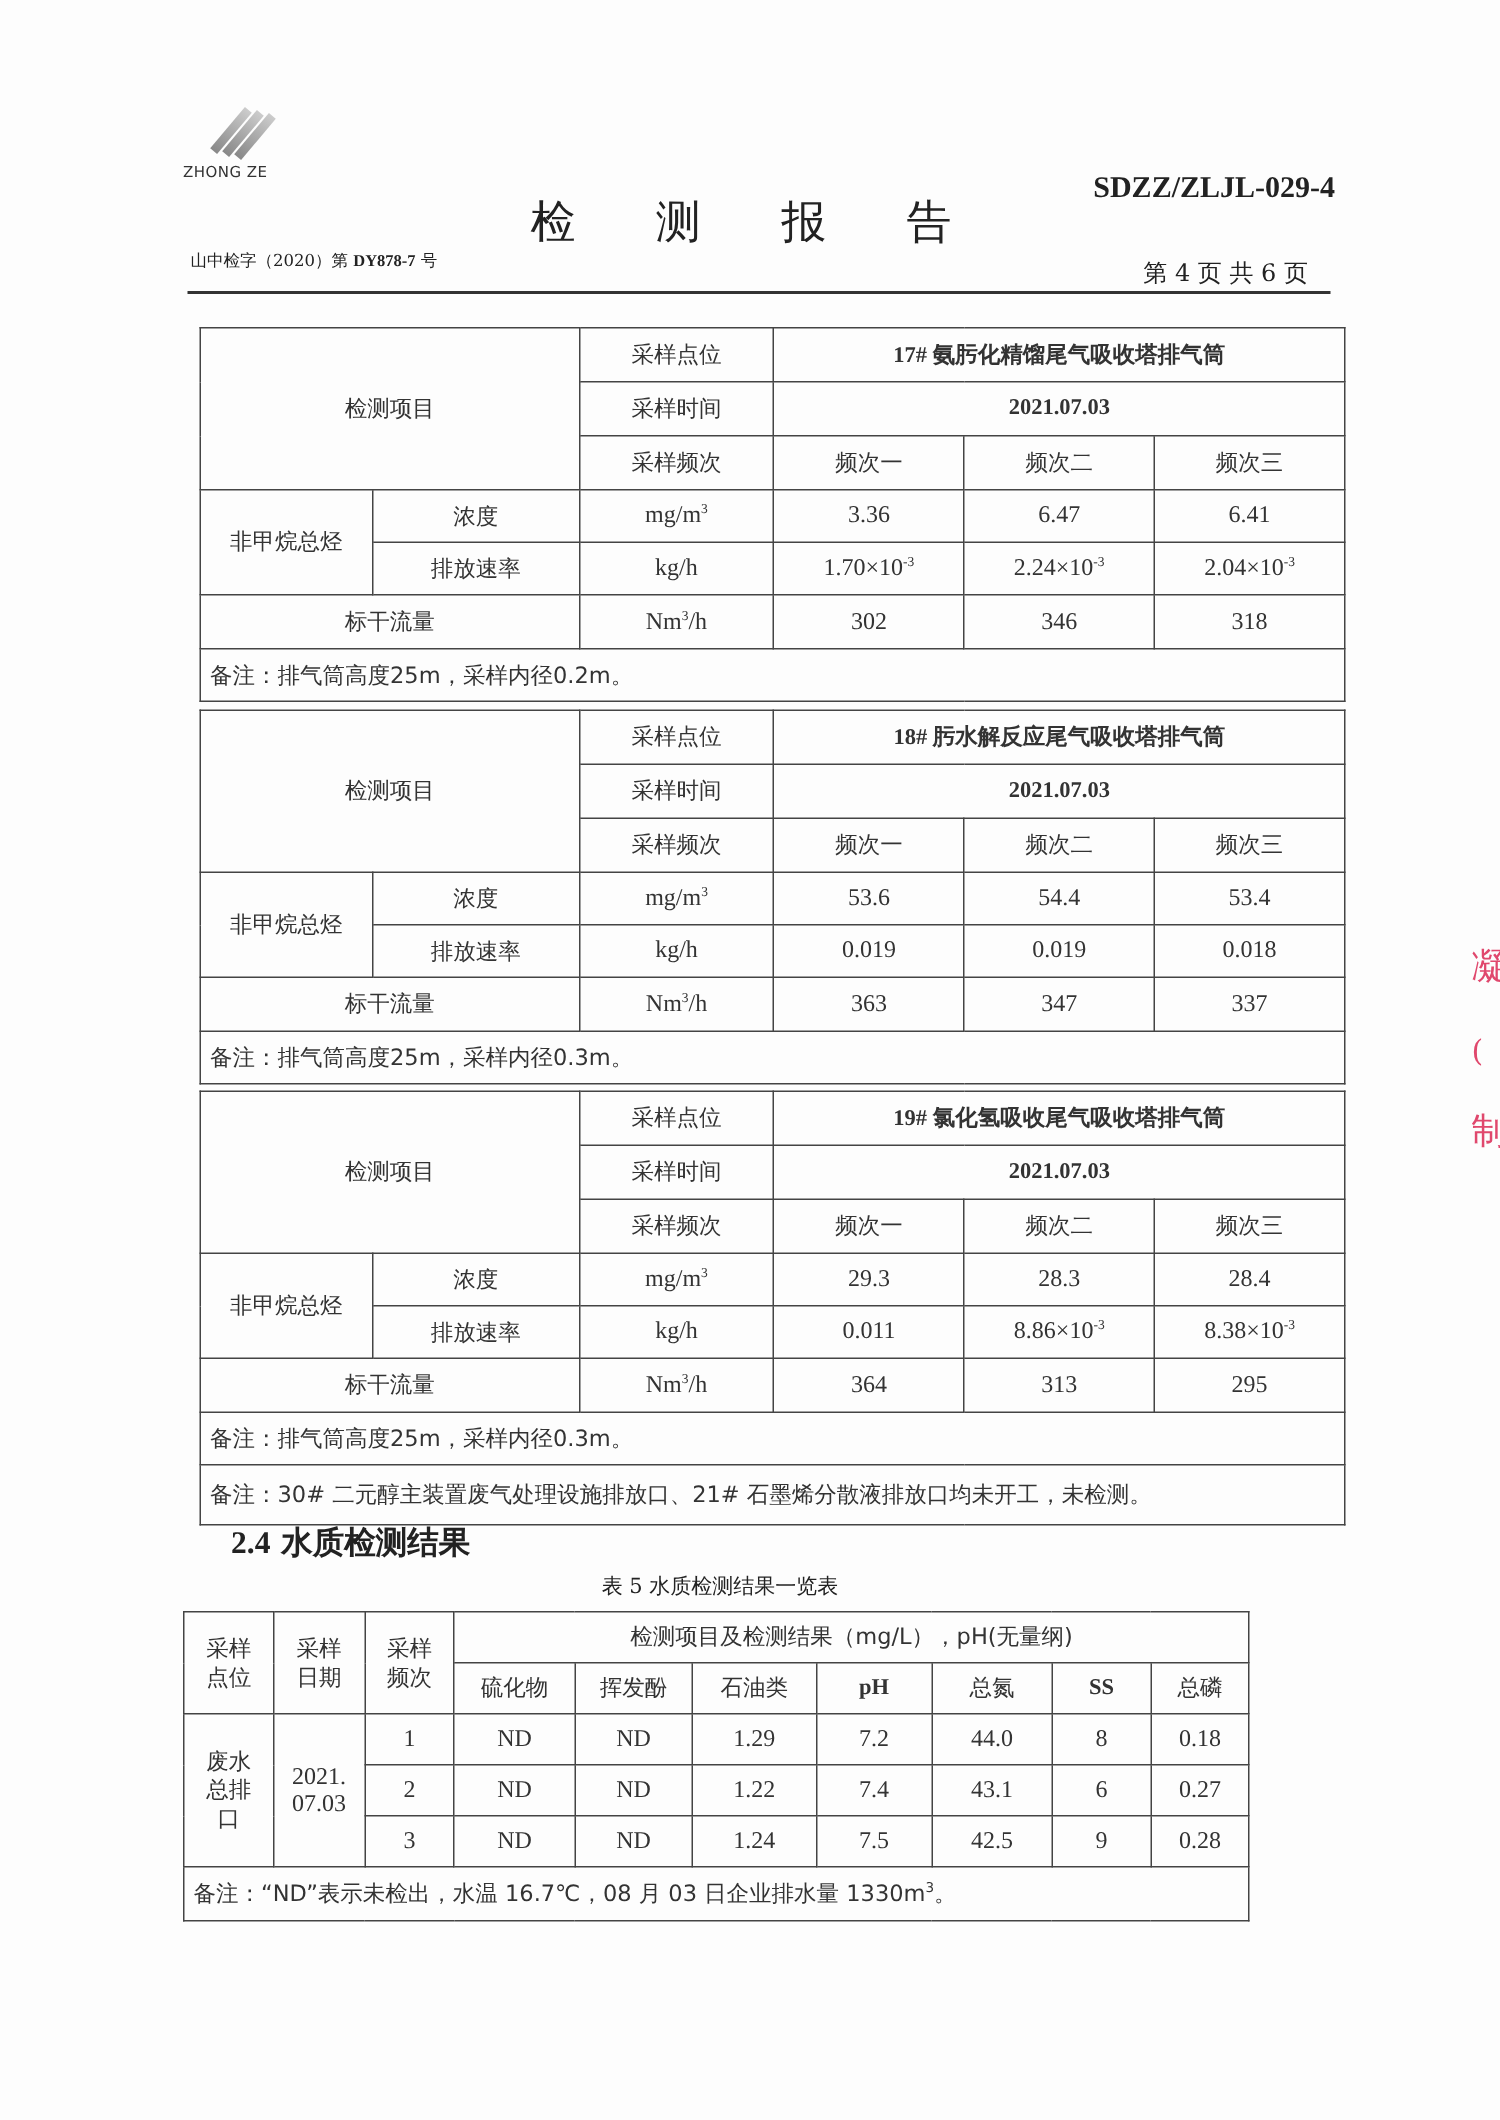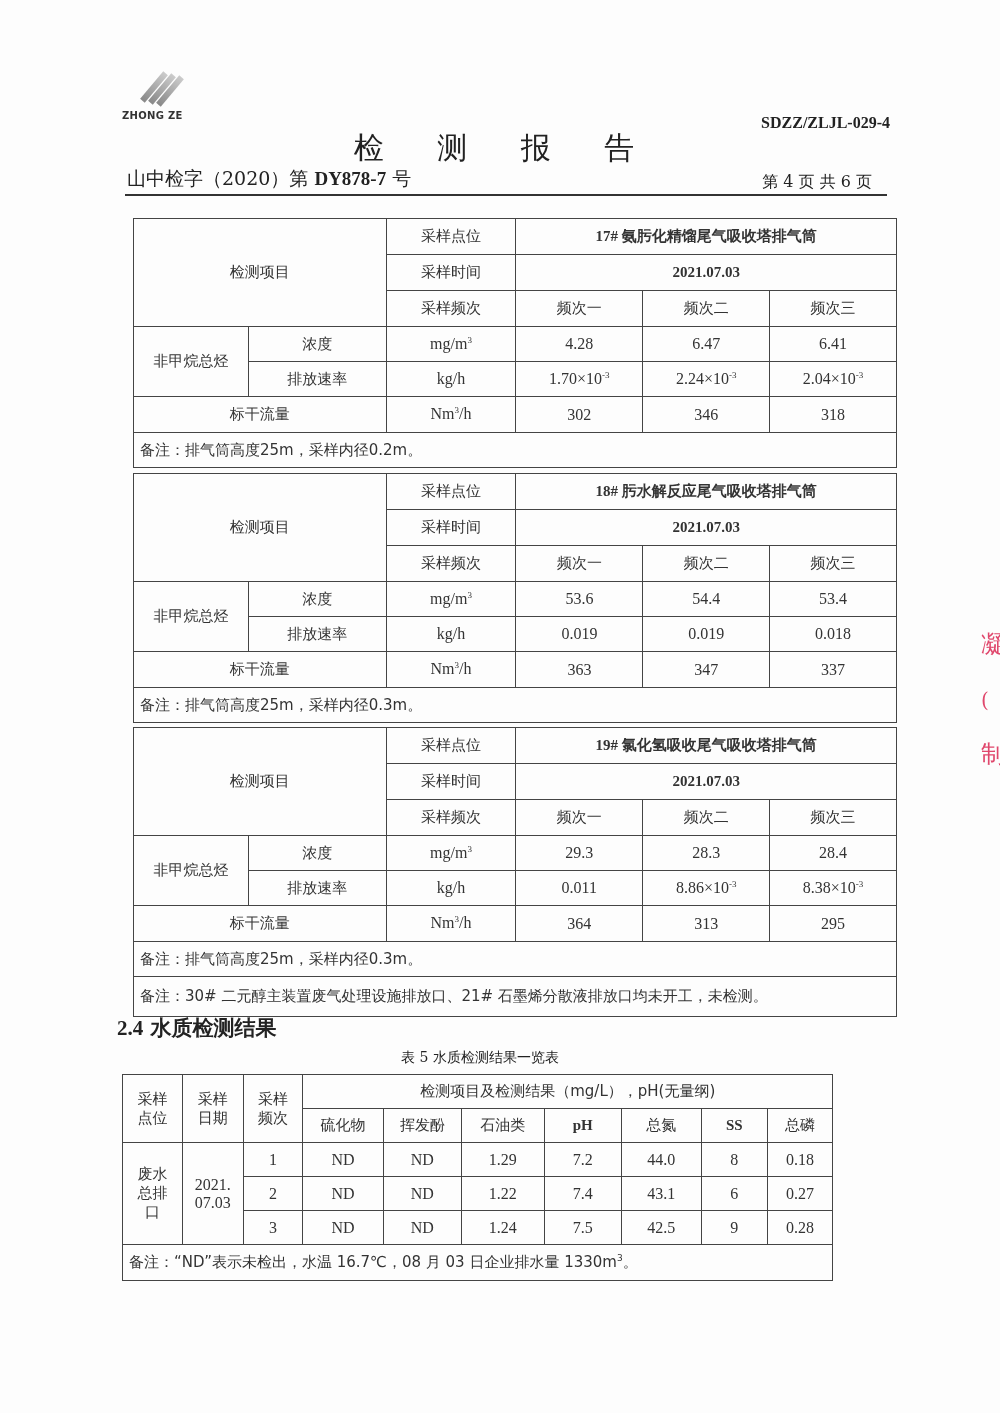--- a/index.html
+++ b/index.html
@@ -1,36 +1,36 @@
 <!DOCTYPE html>
 <html><head>
 <meta charset="utf-8">
 <style>
   html,body{margin:0;padding:0;}
   body{width:1000px;height:1413px;background:#fdfdfd;position:relative;overflow:hidden;
     font-family:"DejaVu Serif","Liberation Serif",serif;color:#222;}
   .logo{position:absolute;left:122px;top:66px;width:70px;height:60px;}
   .logo-mark{position:absolute;left:18px;top:0;width:36px;height:40px;}
   .logo-mark span{position:absolute;width:36px;height:6px;background:linear-gradient(90deg,#888,#ccc);transform:rotate(-50deg);}
-  .logo-text{position:absolute;left:0;top:44px;font-family:"DejaVu Sans",sans-serif;font-size:10px;font-weight:bold;color:#333;letter-spacing:0.3px;}
-  .doc-code{position:absolute;right:110px;top:114px;font-family:"Liberation Serif",serif;font-weight:bold;font-size:16px;}
+  .logo-text{position:absolute;left:0;top:44px;font-family:"DejaVu Sans",sans-serif;font-size:10px;font-weight:normal;color:#333;letter-spacing:0.3px;}
+  .doc-code{position:absolute;right:110px;top:114px;font-family:"Liberation Serif",serif;font-weight:bold;font-size:20px;}
   .title{position:absolute;left:0;width:1010px;text-align:center;top:128px;font-size:30px;letter-spacing:22px;font-family:"DejaVu Serif",serif;}
-  .report-no{position:absolute;left:127px;top:166px;font-size:19px;}
+  .report-no{position:absolute;left:127px;top:166px;font-size:11px;}
   .report-no b{font-family:"Liberation Serif",serif;}
   .page-no{position:absolute;right:128px;top:172px;font-size:16px;}
   .header-rule{position:absolute;left:125px;top:194px;width:762px;height:2px;background:#333;}
   table{border-collapse:collapse;position:absolute;font-family:"DejaVu Sans","Liberation Sans",sans-serif;}
   td{border:1.5px solid #444;text-align:center;font-size:15px;color:#333;padding:0;}
   .num{font-family:"Liberation Serif",serif;font-size:16px;}
   .bold{font-weight:bold;font-family:"Liberation Serif",serif;}
   .note{text-align:left;padding-left:6px;font-size:15px;margin-left:12px;}
   sup{font-size:9px;}
   .air{left:133px;width:764px;}
   .section{position:absolute;left:117px;top:1014px;font-size:21px;font-weight:bold;font-family:"DejaVu Sans",sans-serif;}
-  .section .n{font-family:"Liberation Serif",serif;}
+  .section .n{font-family:"Liberation Serif",serif;margin-left:37px;}
   .caption{position:absolute;left:0;width:960px;text-align:center;top:1049px;font-size:14px;}
   .water{left:122px;top:1074px;width:711px;}
   .stamp{position:absolute;left:975px;top:628px;width:30px;height:170px;color:#e0486d;font-size:24px;}
   .stamp span{position:absolute;left:6px;}
 </style>
 </head>
 <body>
 
 <div class="logo">
   <div class="logo-mark">
@@ -72,21 +72,21 @@
     <tr style="height:36px">
           <td>采样频次</td>
       <td>频次一</td>
       <td>频次二</td>
       <td>频次三</td>
         </tr>
     <tr style="height:35px">
           <td rowspan="2">非甲烷总烃</td>
       <td>浓度</td>
       <td class="num"><span>mg/m</span><sup>3</sup></td>
-      <td class="num">4.28</td>
+      <td class="num">3.36</td>
       <td class="num">6.47</td>
       <td class="num">6.41</td>
         </tr>
     <tr style="height:35px">
           <td>排放速率</td>
       <td class="num">kg/h</td>
       <td class="num"><span>1.70×10</span><sup>-3</sup></td>
           <td class="num"><span>2.24×10</span><sup>-3</sup></td>
           <td class="num"><span>2.04×10</span><sup>-3</sup></td>
         </tr>

